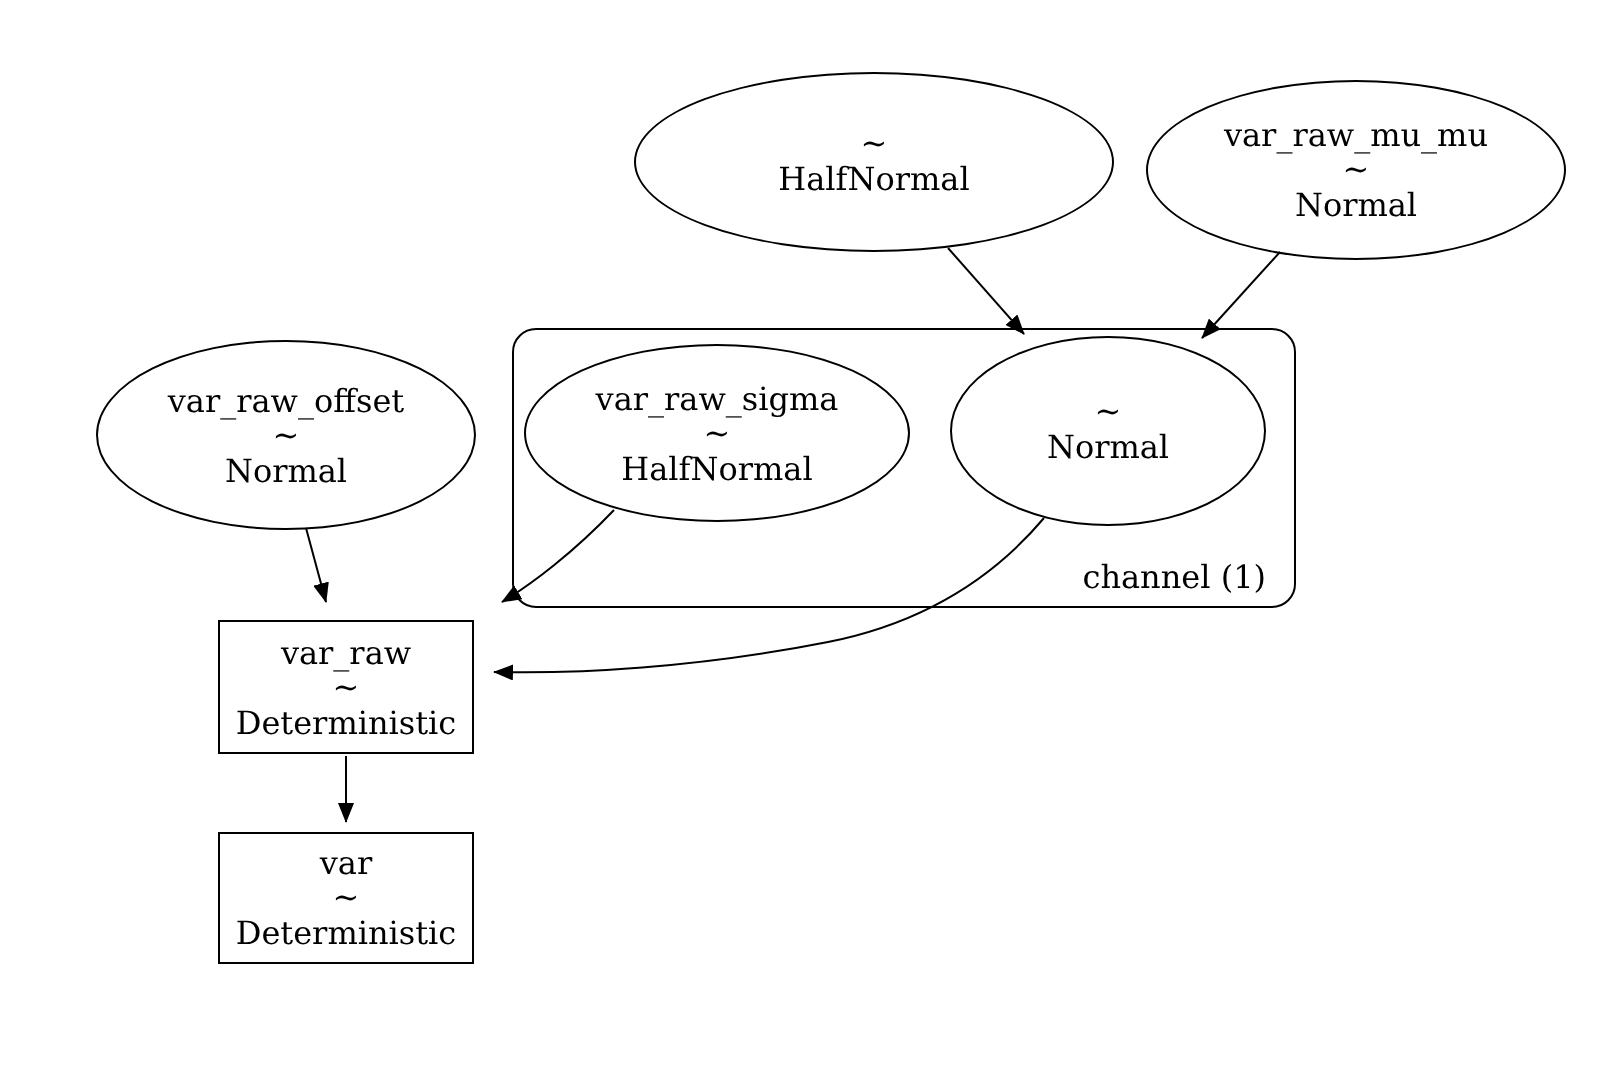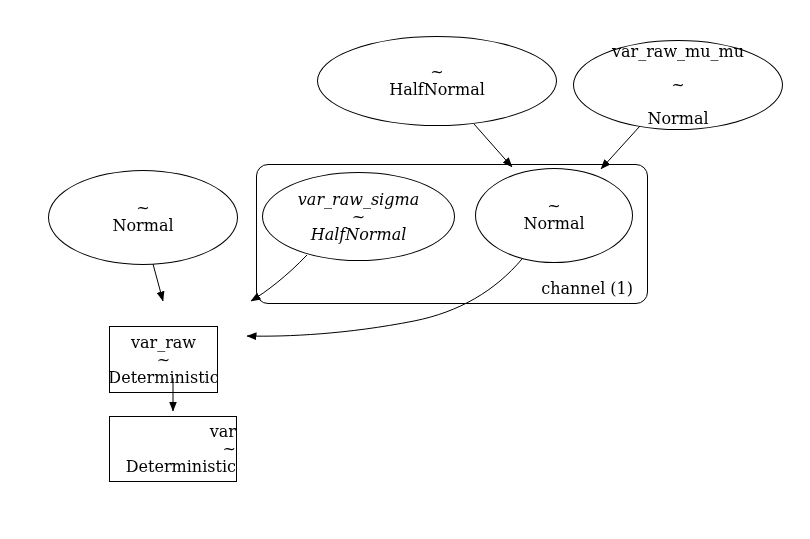--- a/index.html
+++ b/index.html
@@ -59,49 +59,50 @@
 
   <div class="plate" style="left:256px; top:164px; width:390px; height:138px;">
     <span class="plate-label">channel (1)</span>
   </div>
 
   <div class="node ellipse" style="left:317px; top:36px; width:240px; height:90px;">
     <div class="tilde">~</div>
     <div>HalfNormal</div>
   </div>
 
-  <div class="node ellipse" style="left:573px; top:40px; width:210px; height:90px;gap:16px;">
+  <div class="node ellipse" style="left:573px; top:40px; width:210px; height:90px;">
     <div>var_raw_mu_mu</div>
     <div class="tilde">~</div>
     <div>Normal</div>
   </div>
 
   <div class="node ellipse" style="left:48px; top:170px; width:190px; height:95px;">
+    <div>var_raw_offset</div>
     <div class="tilde">~</div>
     <div>Normal</div>
   </div>
 
-  <div class="node ellipse" style="left:262px; top:172px; width:193px; height:89px;font-style:italic;">
+  <div class="node ellipse" style="left:262px; top:172px; width:193px; height:89px;">
     <div>var_raw_sigma</div>
     <div class="tilde">~</div>
     <div>HalfNormal</div>
   </div>
 
   <div class="node ellipse" style="left:475px; top:168px; width:158px; height:95px;">
     <div class="tilde">~</div>
     <div>Normal</div>
   </div>
 
-  <div class="node rect" style="left:109px; top:310px; width:109px; height:67px;margin-top:16px;">
+  <div class="node rect" style="left:109px; top:310px; width:128px; height:67px;">
     <div>var_raw</div>
     <div class="tilde">~</div>
     <div>Deterministic</div>
   </div>
 
-  <div class="node rect" style="left:109px; top:416px; width:128px; height:66px;align-items:flex-end;">
+  <div class="node rect" style="left:109px; top:416px; width:128px; height:66px;">
     <div>var</div>
     <div class="tilde">~</div>
     <div>Deterministic</div>
   </div>
 
   <svg id="edges" viewBox="0 0 810 539" xmlns="http://www.w3.org/2000/svg">
     <defs>
       <marker id="arrow" viewBox="0 0 10 8" refX="9.5" refY="4" markerWidth="10" markerHeight="8" orient="auto">
         <path d="M0,0 L10,4 L0,8 z" fill="#000000"></path>
       </marker>

